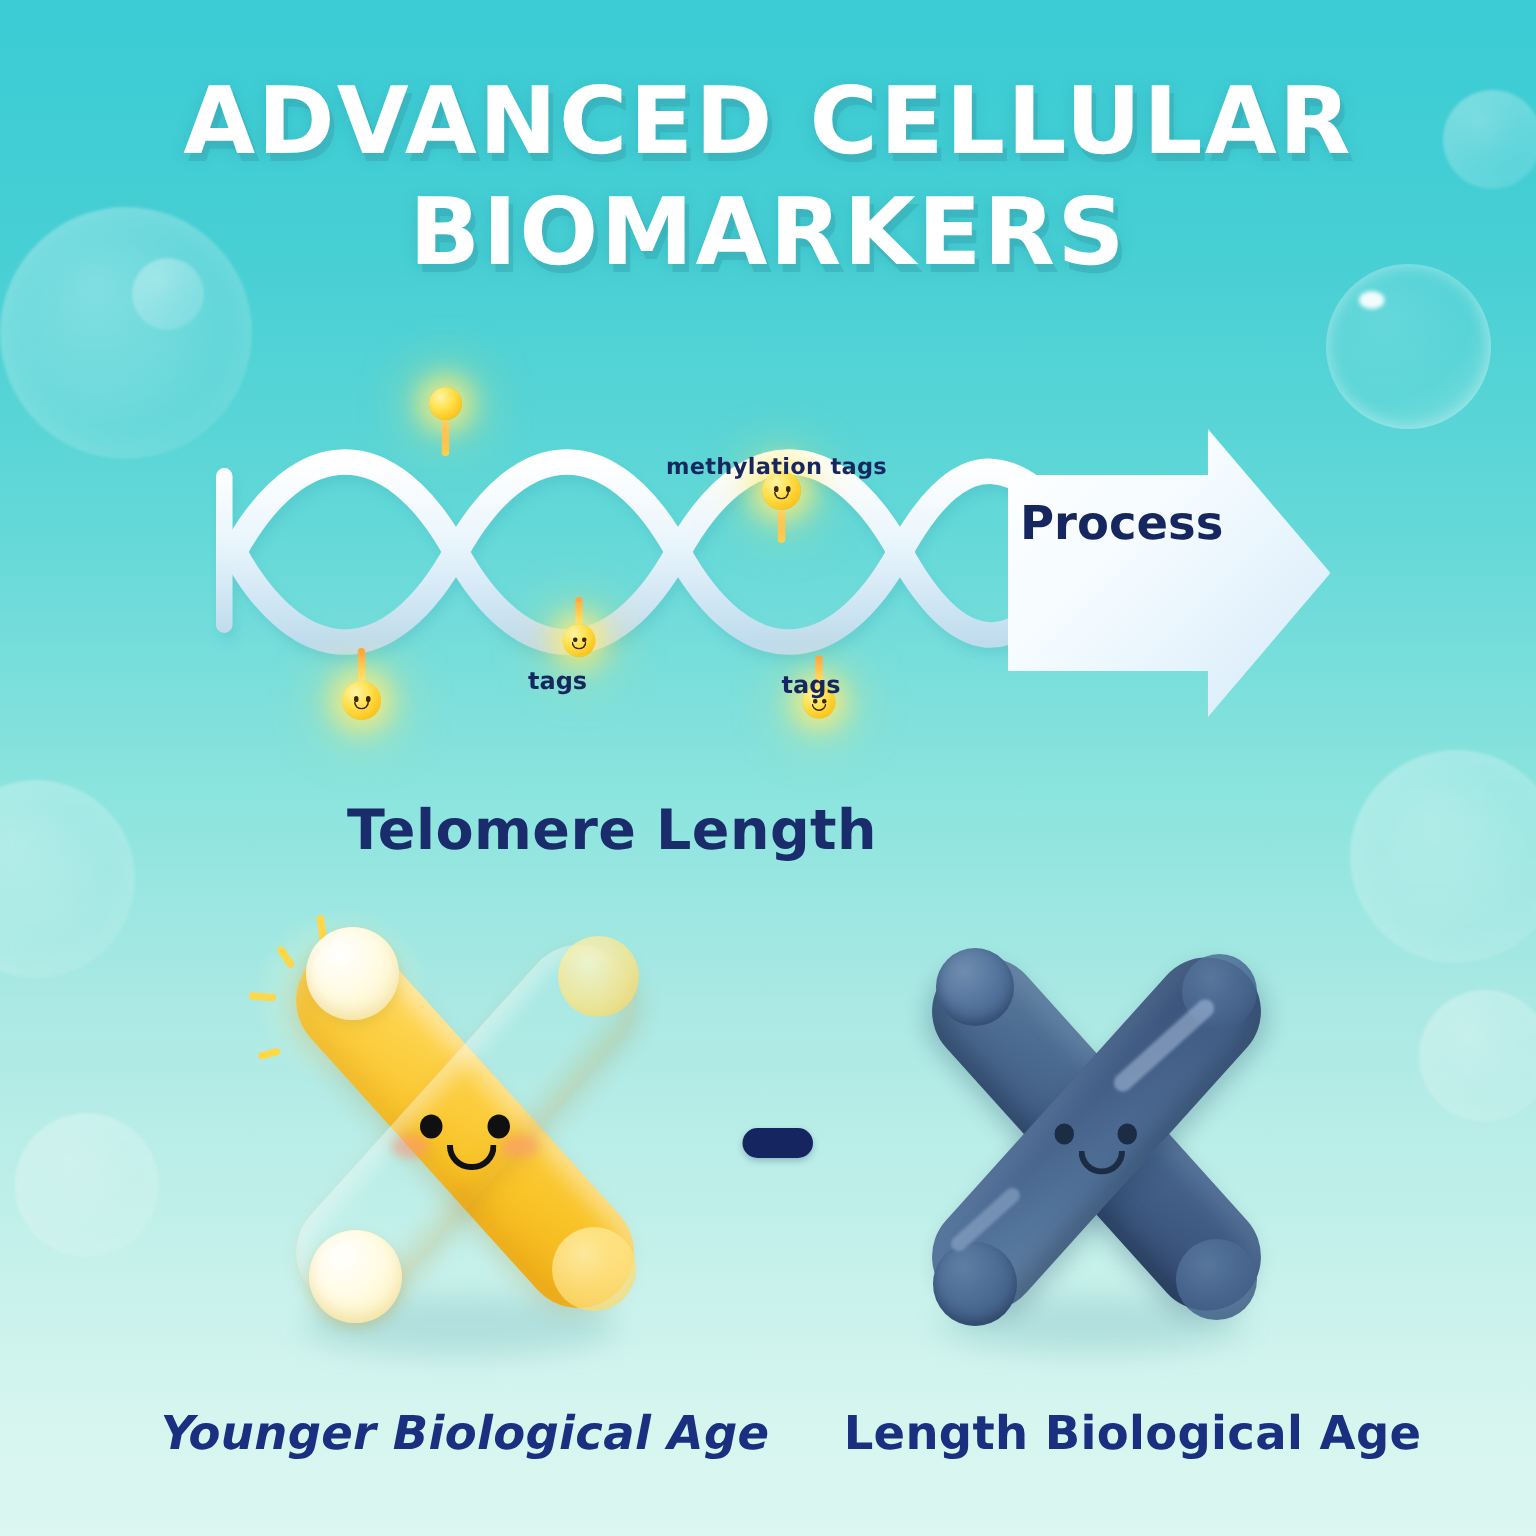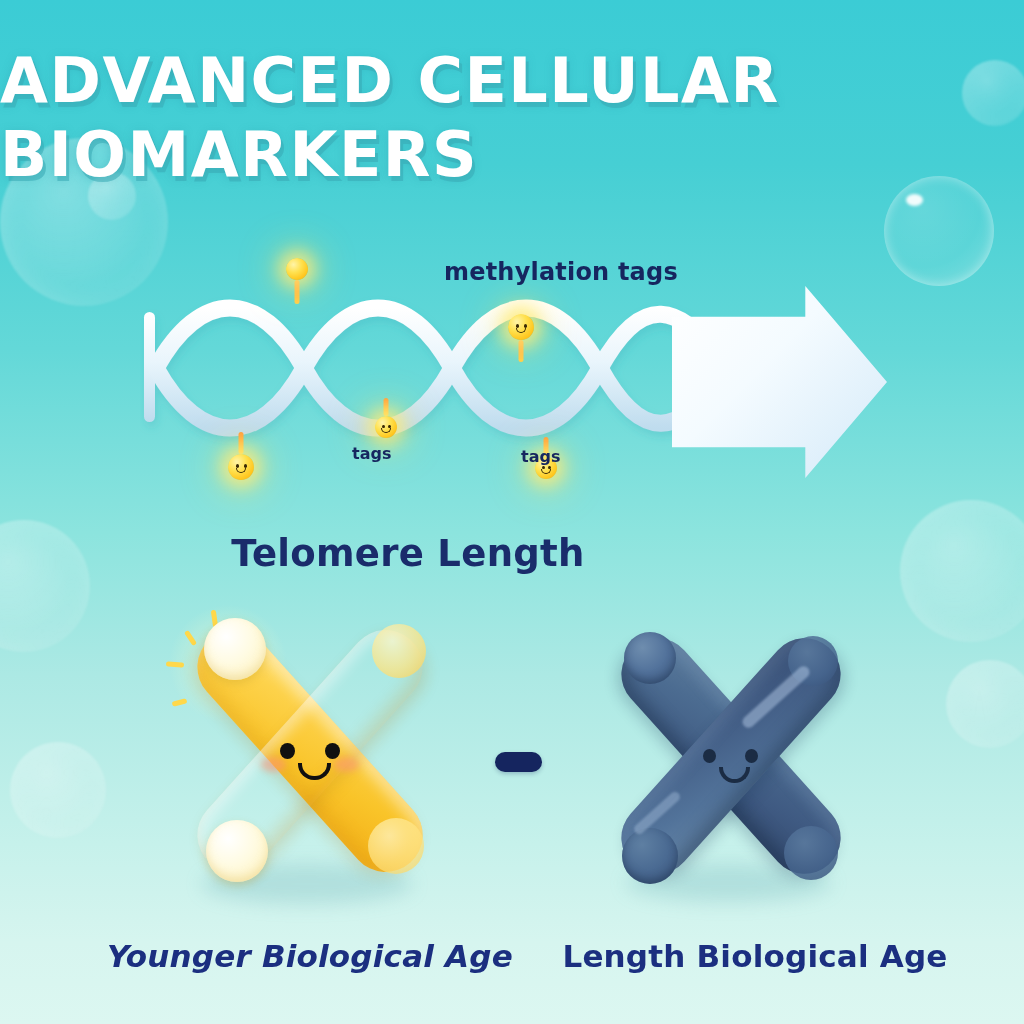--- a/index.html
+++ b/index.html
@@ -40,21 +40,21 @@
       rgba(255,255,255,0) 100%);
     box-shadow:inset 0 0 12px rgba(255,255,255,.45);
   }
   .bub-dot{
     position:absolute;border-radius:50%;
     background:rgba(255,255,255,.92);filter:blur(1.5px);
   }
 
   
   #title{
-    position:absolute;left:0;top:44px;width:1024px;text-align:left;
+    position:absolute;left:0;top:44px;width:1024px;text-align:center;
     color:#ffffff;
     font-family:"DejaVu Sans","Liberation Sans",sans-serif;
     font-weight:700;font-size:62px;line-height:74px;
     letter-spacing:1.5px;
     text-shadow:3px 5px 0 rgba(56,170,180,.55), 0 2px 10px rgba(40,150,165,.35);
   }
   #title .l2{display:block;}
 
   
   #dna-wrap{position:absolute;left:140px;top:280px;width:580px;height:200px;}
@@ -77,21 +77,21 @@
   .tag .mouth{
     position:absolute;width:8px;height:4px;border:1.5px solid #3a2a06;
     border-top:none;border-radius:0 0 9px 9px;left:50%;transform:translateX(-50%);
   }
 
   .lbl{
     position:absolute;color:#16265f;
     font-family:"DejaVu Sans","Liberation Sans",sans-serif;
     font-weight:700;white-space:nowrap;
   }
-  #lbl-methylation{font-size:24px;letter-spacing:.2px;}
+  #lbl-methylation{font-size:15px;letter-spacing:.2px;margin-top:44px;}
   .lbl-tags{font-size:16px;}
 
   
   #arrow-callout{position:absolute;left:672px;top:286px;width:215px;height:192px;}
   #arrow-shape{
     position:absolute;inset:0;
     background:linear-gradient(135deg,#ffffff 0%,#f4fbff 42%,#e0f0fb 78%,#d2e9f8 100%);
     -webkit-clip-path:polygon(0% 16%,62% 16%,62% 0%,100% 50%,62% 100%,62% 84%,0% 84%);
     clip-path:polygon(0% 16%,62% 16%,62% 0%,100% 50%,62% 100%,62% 84%,0% 84%);
     filter:drop-shadow(3px 6px 9px rgba(30,110,130,.22));
@@ -253,20 +253,21 @@
       </div>
     </div>
 
   <div class="lbl" id="lbl-methylation" style="left:444px;top:258px;">methylation tags</div>
   <div class="lbl lbl-tags" style="left:352px;top:444px;">tags</div>
   <div class="lbl lbl-tags" style="left:521px;top:447px;">tags</div>
 
   <div id="arrow-callout">
     <div id="arrow-shape"></div>
     <div id="arrow-text">
+      <div>Process</div>
     </div>
   </div>
 
   <div id="telomere-title">Telomere Length</div>
 
   <div class="chrom" id="chrom-young" style="left:160px;top:596px;width:300px;height:310px;">
     <div class="shadow-ellipse" style="left:42px;top:268px;width:210px;height:40px;"></div>
 
     <div style="position:absolute;left:8px;top:8px;width:120px;height:120px;border-radius:50%;
                 background:radial-gradient(circle,rgba(255,255,200,.55) 0%,rgba(255,245,170,0) 70%);"></div>

